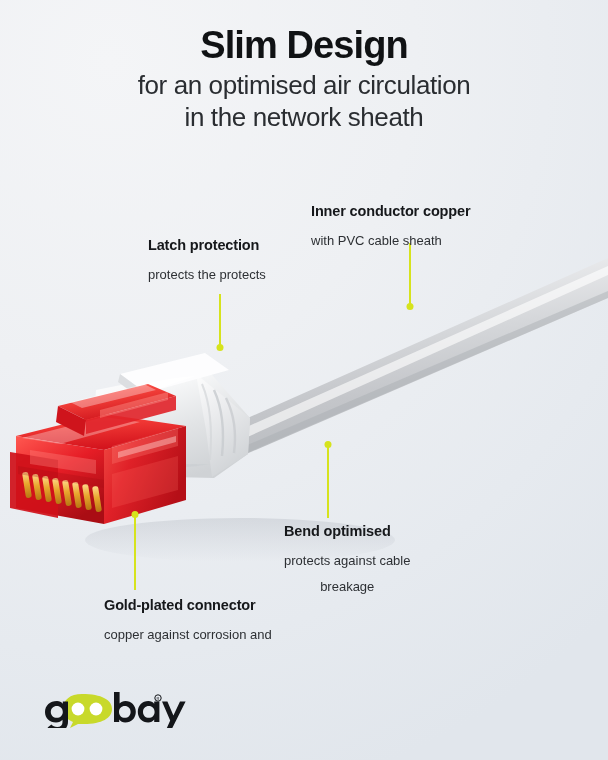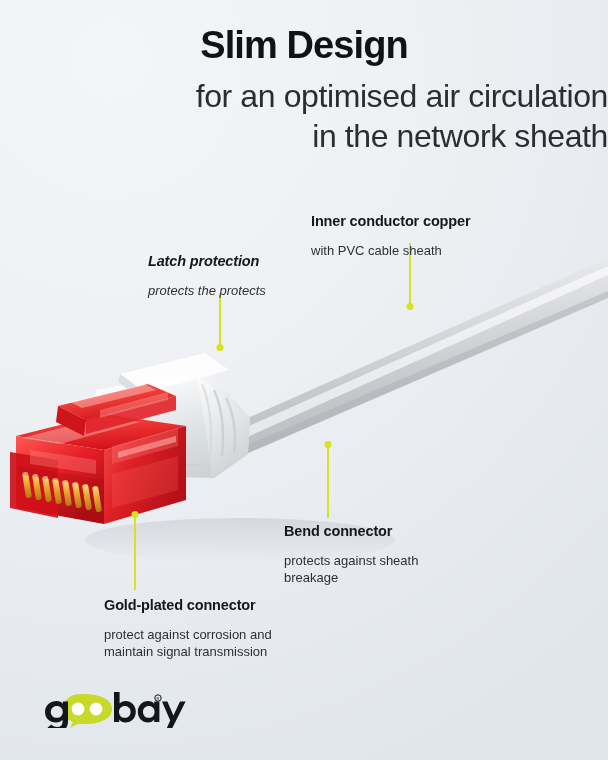--- a/index.html
+++ b/index.html
@@ -25,49 +25,48 @@
     text-align:center;
   }
   .title {
     font-size:38px;
     font-weight:bold;
     letter-spacing:-0.9px;
     color:#101214;
     line-height:1.12;
   }
   .subtitle {
-    margin-top:9px;
-    font-size:32px;
+    margin-top:2px;
+    font-size:26px;
     font-weight:300;
     letter-spacing:-0.4px;
     line-height:1.25;
     color:#2a2d31;
-    text-align:right;
   }
 
   
   .callout { position:absolute; }
   .callout .c-title {
     font-size:14.5px;
     font-weight:bold;
     letter-spacing:-0.15px;
     color:#16181b;
     line-height:1.3;
     white-space:nowrap;
   }
   .callout .c-sub {
     font-size:13px;
     font-weight:400;
     color:#2d3034;
     line-height:1.33;
     margin-top:11px;
   }
 
-  #callout-inner   { top:212px; left:311px; }
-  #callout-latch   { top:252px; left:148px;font-style:italic; }
+  #callout-inner   { top:202px; left:311px; }
+  #callout-latch   { top:236px; left:148px; }
   #callout-bend    { top:522px; left:284px; }
   #callout-gold    { top:596px; left:104px; }
 
   
   .leader {
     position:absolute;
     width:2px;
     background:#d6e31d;
   }
   .leader::after {
@@ -240,29 +239,28 @@
     <div class="c-title">Inner conductor copper</div>
     <div class="c-sub">with PVC cable sheath</div>
   </div>
 
   <div class="callout" id="callout-latch">
     <div class="c-title">Latch protection</div>
     <div class="c-sub">protects the protects</div>
   </div>
 
   <div class="callout" id="callout-bend">
-    <div class="c-title">Bend connector</div>
-    <div class="c-sub">protects against sheath</div>
-    <div class="c-sub" style="margin-top:0;">breakage</div>
+    <div class="c-title">Bend optimised</div>
+    <div class="c-sub">protects against cable</div>
+    <div class="c-sub" style="margin-top:9px;text-align:center;">breakage</div>
   </div>
 
   <div class="callout" id="callout-gold">
     <div class="c-title">Gold-plated connector</div>
-    <div class="c-sub">protect against corrosion and</div>
-    <div class="c-sub" style="margin-top:0;">maintain signal transmission</div>
+    <div class="c-sub">copper against corrosion and</div>
   </div>
 
   <div id="logo">
     <svg class="logo-svg" width="118" height="36" viewBox="0 0 118 36" xmlns="http://www.w3.org/2000/svg">
 
       <path d="M 38 2 C 58 2 68 8 68 17 C 68 26 58 32 40 32 L 34 32 L 26 36 L 29 30 C 22 27 19 23 19 17 C 19 8 26 2 38 2 Z" fill="#c8d92a"></path>
 
       <path d="M 13 9 C 6 9 1 13.5 1 20 C 1 26 5.5 30.5 12 30.5 C 15 30.5 17.2 29.4 18.5 27.8 L 18.5 30.2 C 18.5 33.4 16.6 35 13.2 35 C 10.6 35 8.6 34.1 7.4 32.6 L 3.6 35.6 C 5.8 38.3 9.2 39.6 13.4 39.6 C 20.2 39.6 24 36 24 29.6 L 24 9.6 L 18.8 9.6 L 18.8 11.8 C 17.4 10 15.6 9 13 9 Z M 12.8 14 C 16.2 14 18.8 16.5 18.8 19.9 C 18.8 23.3 16.2 25.8 12.8 25.8 C 9.4 25.8 6.8 23.3 6.8 19.9 C 6.8 16.5 9.4 14 12.8 14 Z" fill="#14161a"></path>
 
       <circle cx="34" cy="17" r="6.4" fill="#ffffff"></circle>

